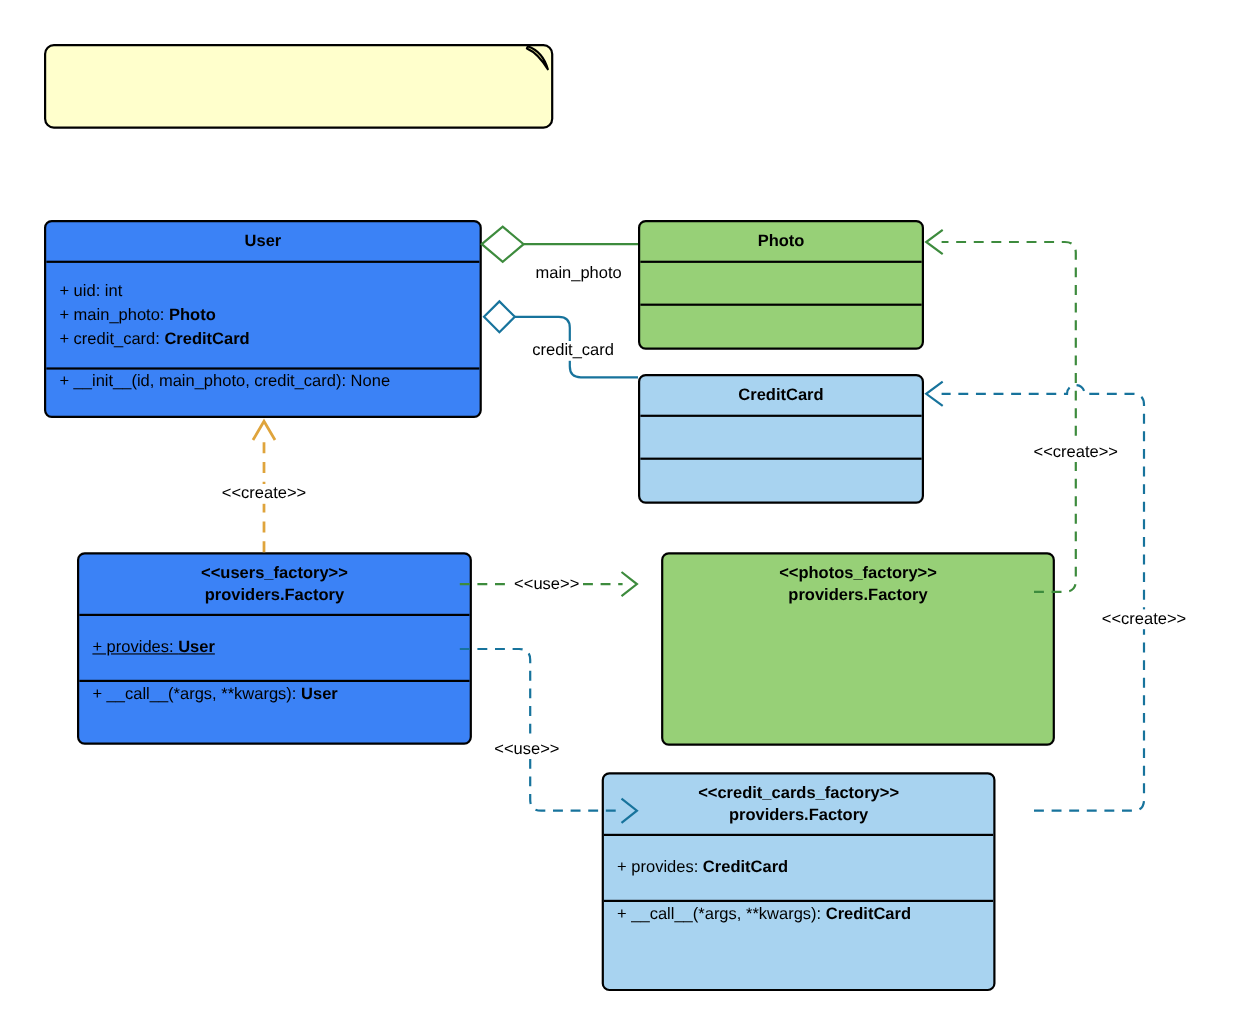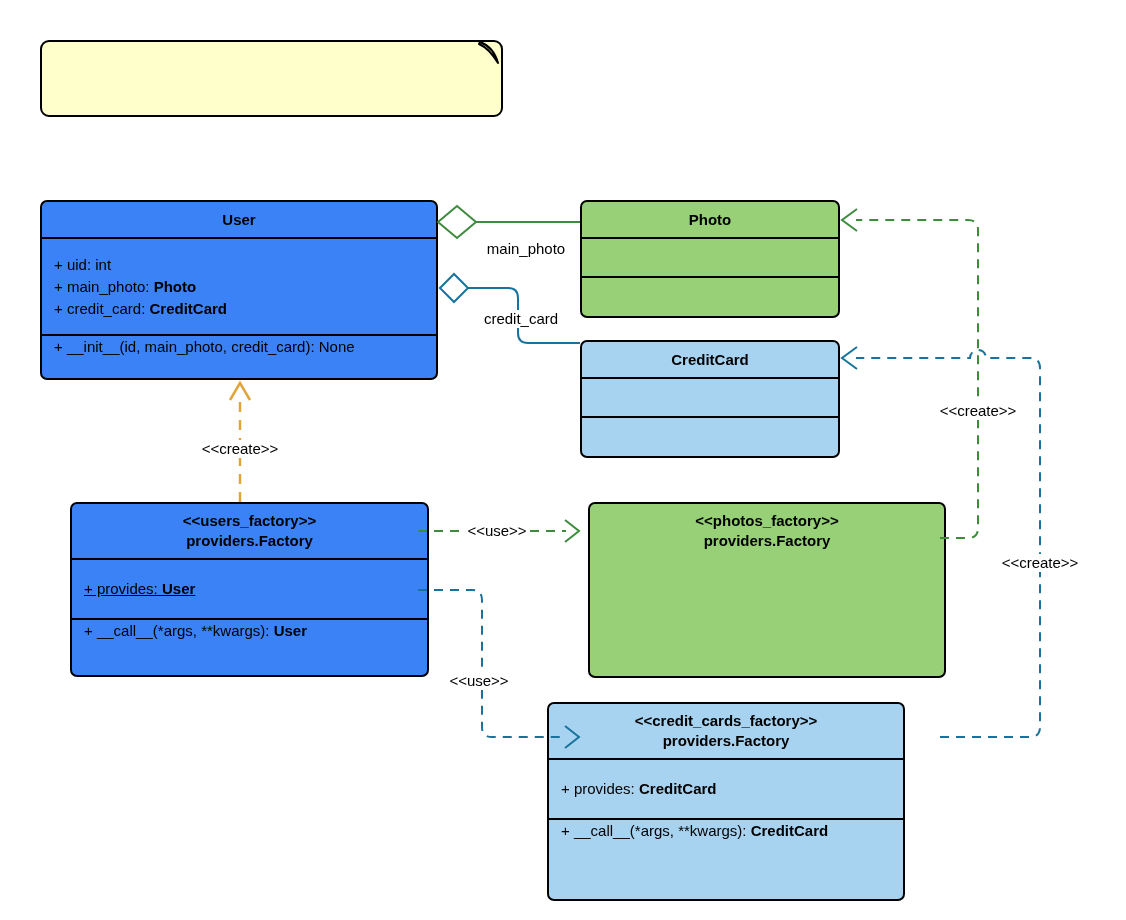--- a/index.html
+++ b/index.html
@@ -86,21 +86,21 @@
       <span>providers.Factory</span>
     </div>
     <div class="uml-sec uml-attrs" style="height:60px;text-decoration:underline;">
       <div class="uml-line"><span>+ provides: </span><b>User</b></div>
     </div>
     <div class="uml-sec uml-methods">
       <div class="uml-line"><span>+ __call__(*args, **kwargs): </span><b>User</b></div>
     </div>
   </div>
 
-  <div class="uml-box fill-green" style="left:588px;top:502px;width:358px;height:176px;">
+  <div class="uml-box fill-green" style="left:601px;top:502px;width:358px;height:176px;">
     <div class="uml-title" style="height:54px;">
       <span>&lt;&lt;photos_factory&gt;&gt;</span>
       <span>providers.Factory</span>
     </div>
   </div>
 
   <div class="uml-box fill-blue" style="left:547px;top:702px;width:358px;height:199px;">
     <div class="uml-title" style="height:54px;">
       <span>&lt;&lt;credit_cards_factory&gt;&gt;</span>
       <span>providers.Factory</span>

